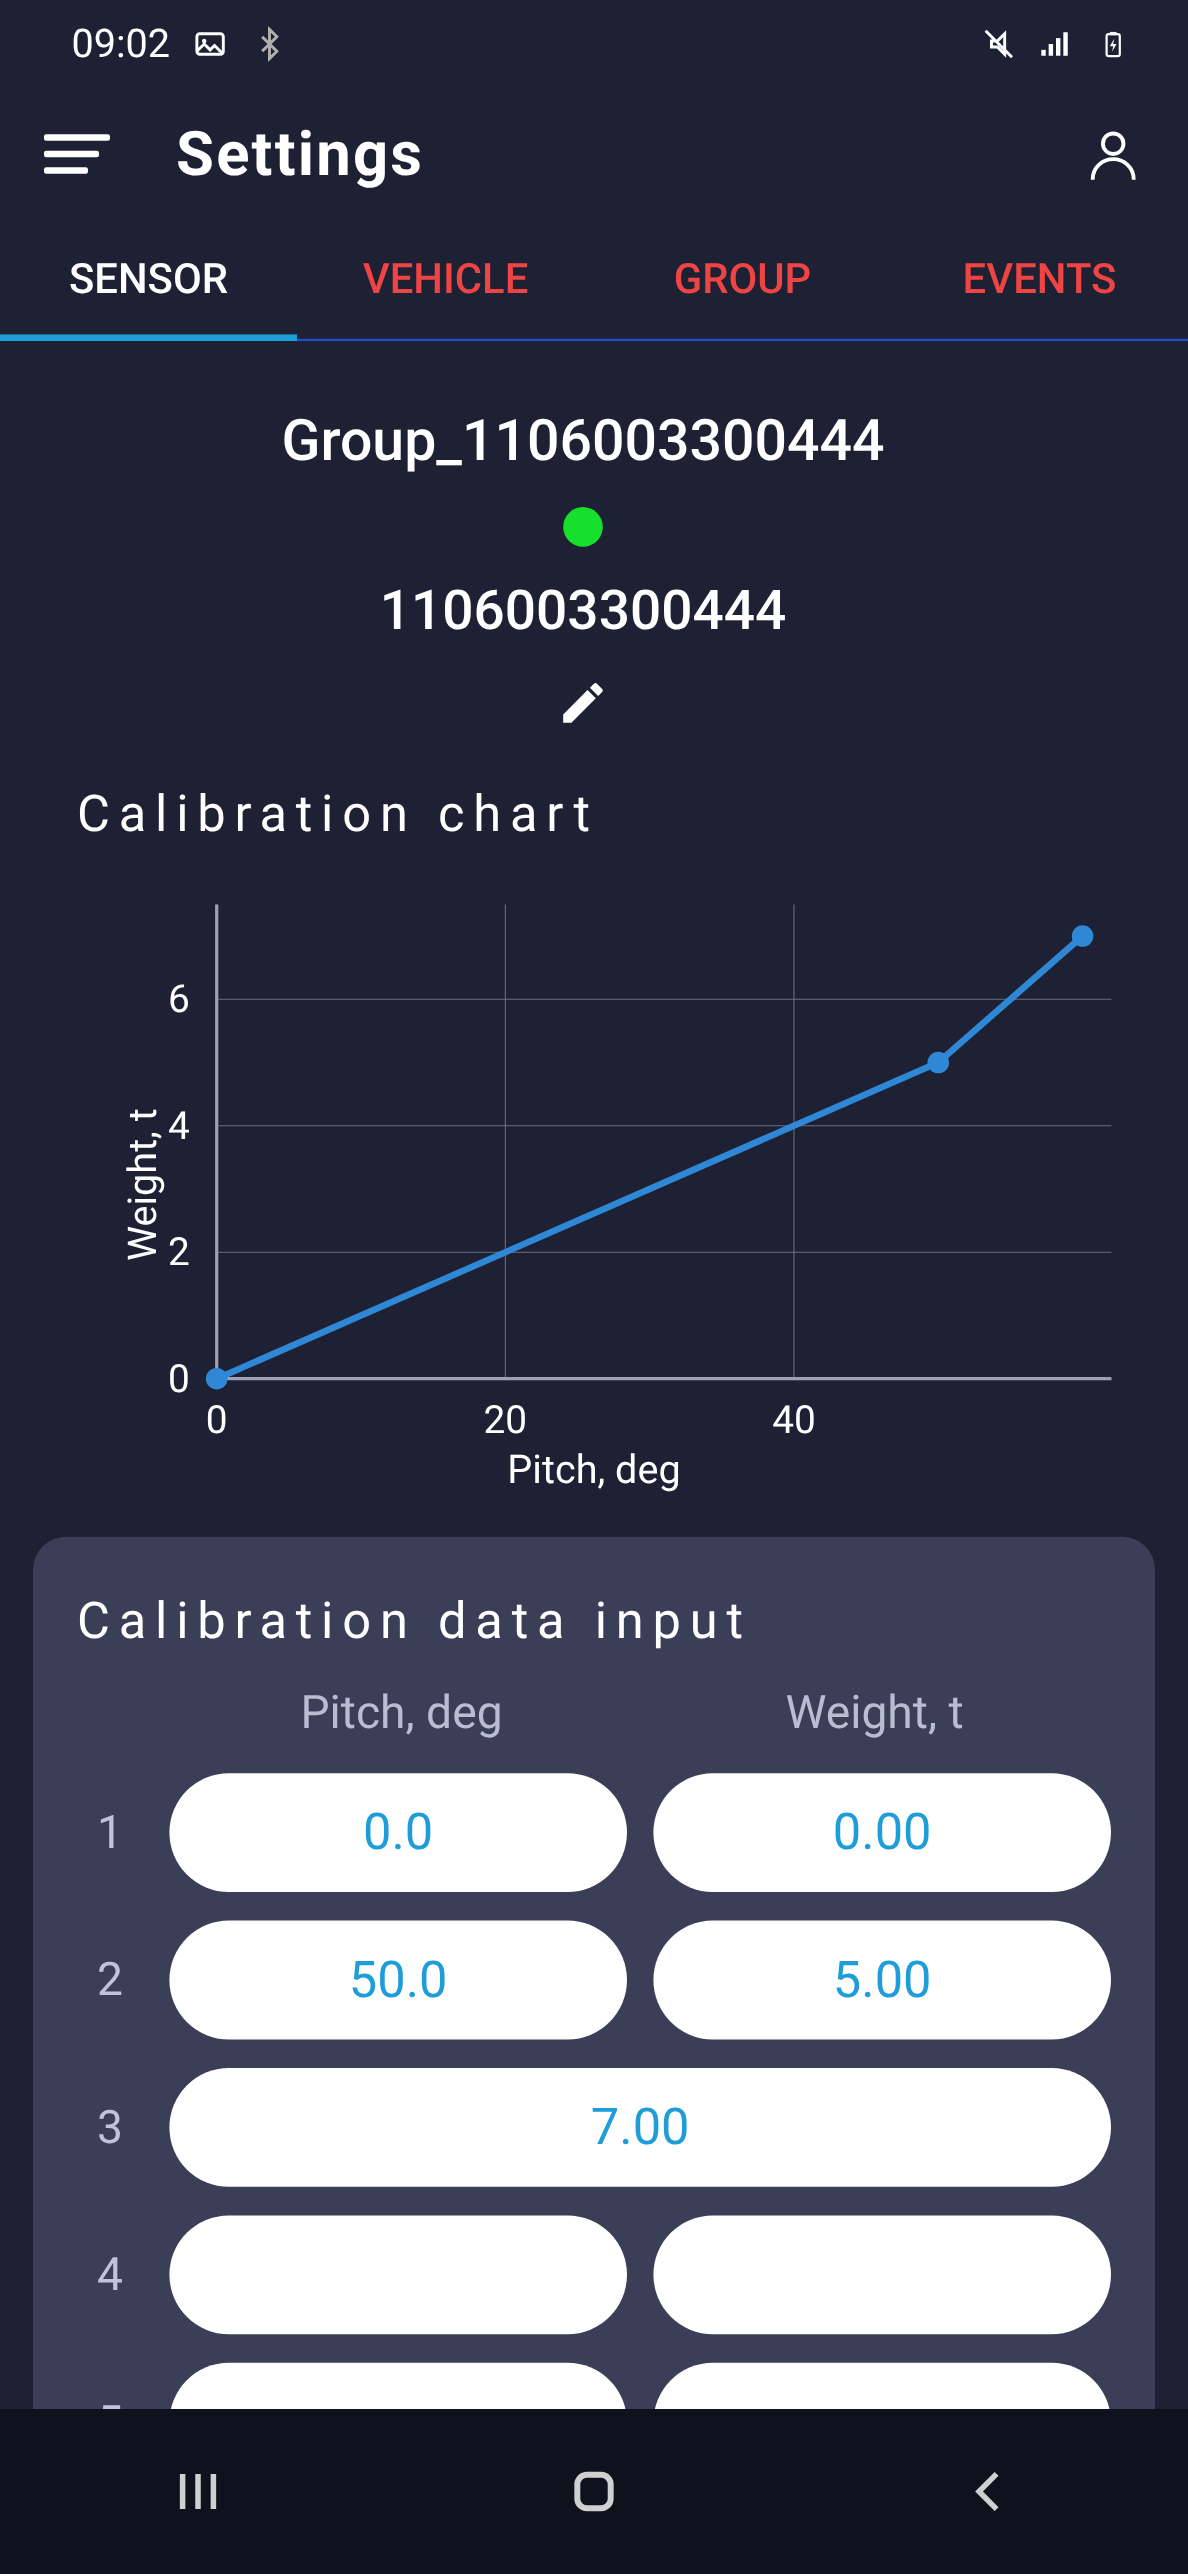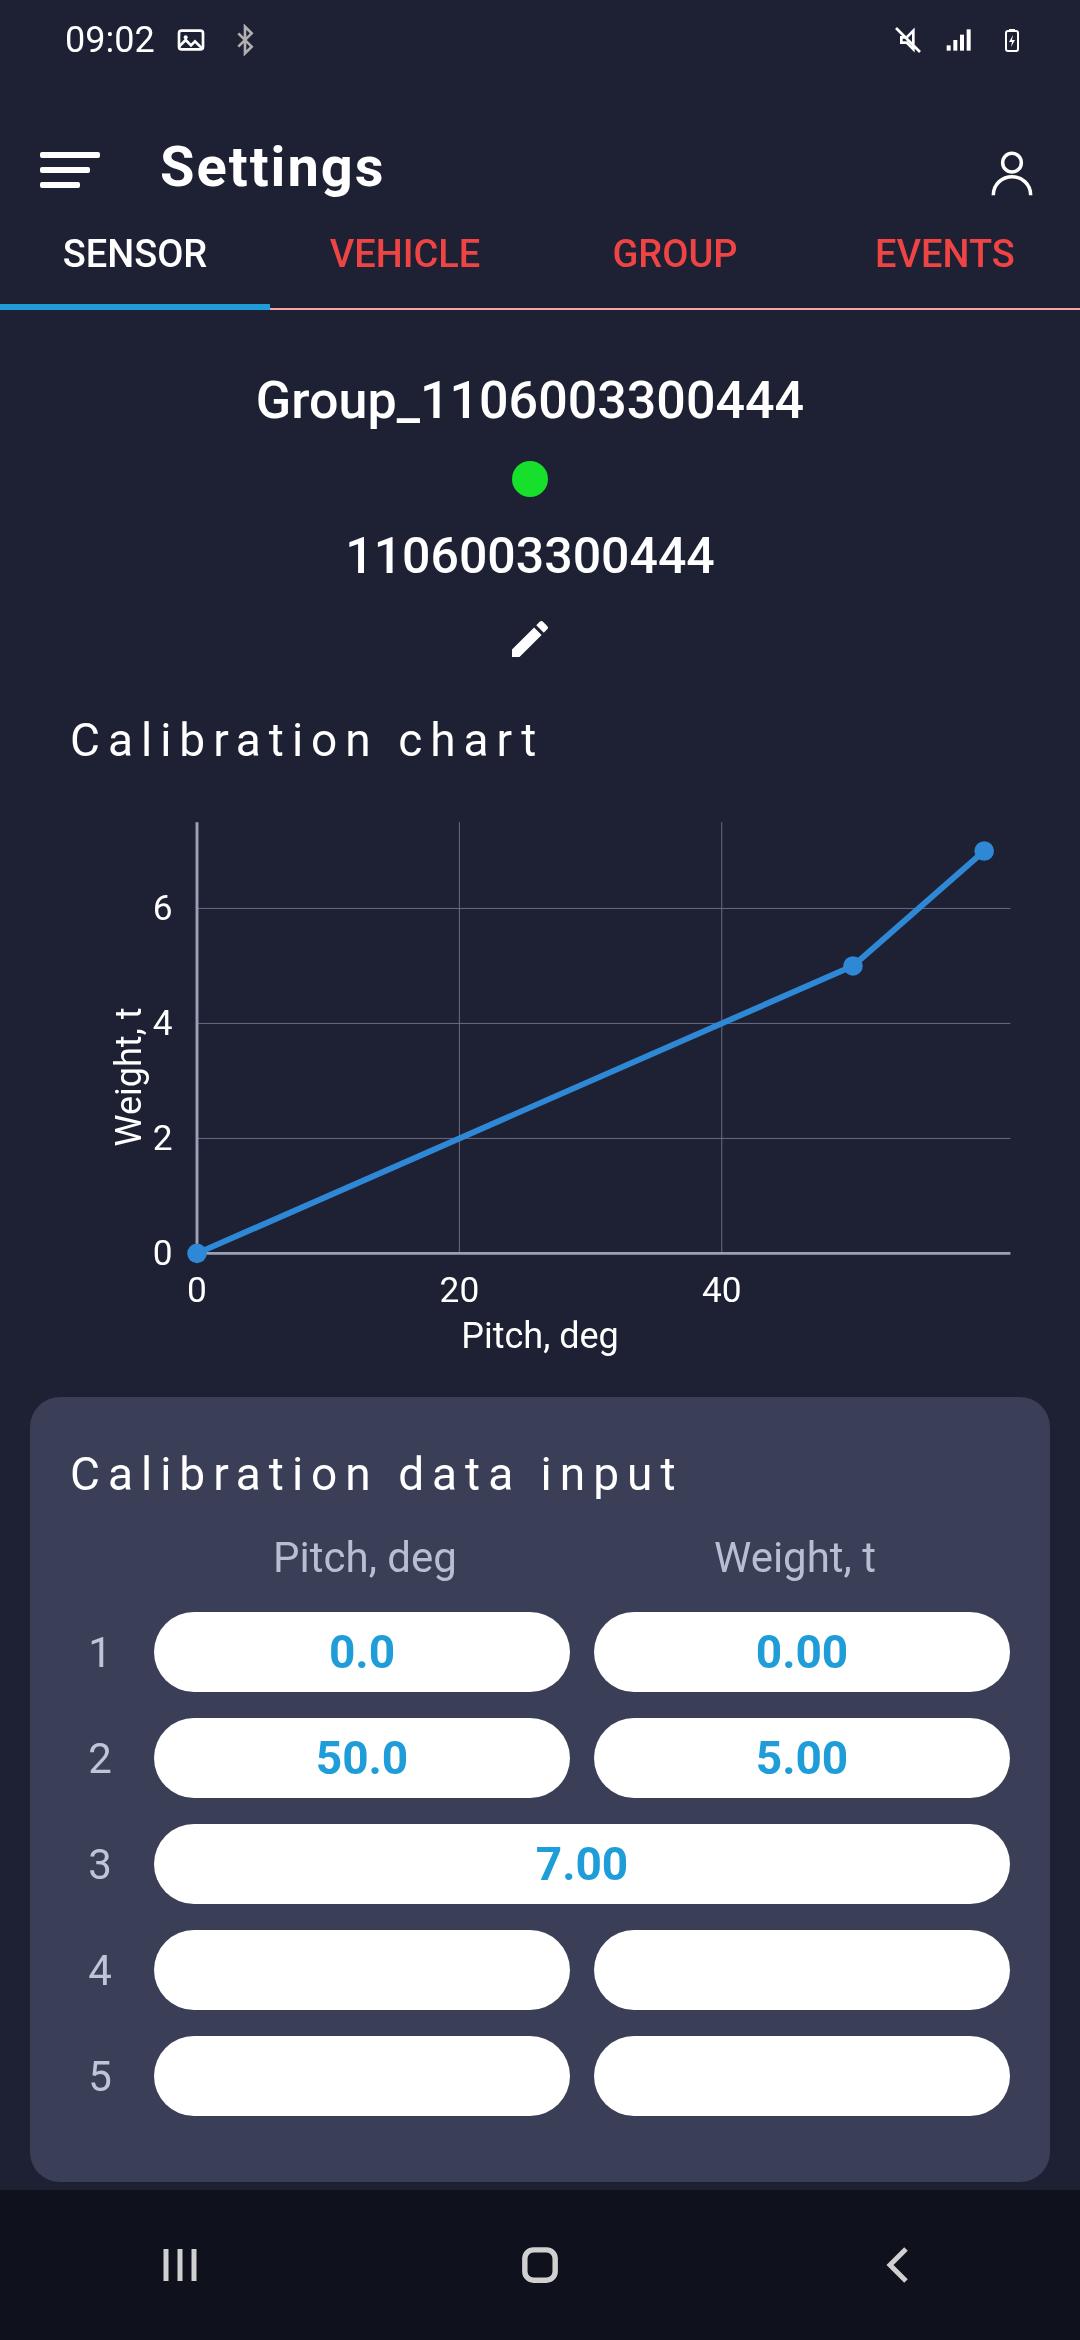--- a/index.html
+++ b/index.html
@@ -22,36 +22,36 @@
     font-size: 36px;
   }
   .status-left { display: flex; align-items: center; gap: 18px; margin-left: 15px; }
   .status-right { display: flex; align-items: center; gap: 16px; }
   .status-icon { width: 36px; height: 36px; display: inline-flex; align-items: center; justify-content: center; }
 
   
   .app-bar {
     height: 120px;
     display: flex;
-    align-items: flex-end;
+    align-items: center;
     padding: 0 40px;
   }
   .hamburger { width: 60px; height: 60px; display:flex; flex-direction:column; justify-content:center; gap:9px; margin-right:60px; cursor:pointer;}
   .hamburger span { display:block; height:6px; background:#fff; border-radius:2px;}
   .hamburger span:nth-child(1){width:60px;}
   .hamburger span:nth-child(2){width:50px;}
   .hamburger span:nth-child(3){width:40px;}
   .app-title { font-size: 56px; font-weight: 700; letter-spacing: 2px; flex: 1; }
   .profile-icon { width:56px; height:56px; cursor:pointer; }
 
   
   .tabs {
     display: flex;
     height: 110px;
-    border-bottom: 2px solid #fca5a5;
+    border-bottom: 2px solid #1d4ed8;
   }
   .tab {
     flex: 1;
     display:flex; align-items:center; justify-content:center;
     font-size: 38px;
     font-weight: 500;
     color: #ef4444;
     cursor: pointer;
     position: relative;
   }
@@ -133,23 +133,23 @@
   .data-row {
     display:flex; align-items:center; gap:24px; margin-bottom:26px;
   }
   .row-num {
     width:60px; text-align:center; font-size:42px; color:#c0c4d8;
   }
   .pill {
     flex:1;
     background:#ffffff;
     border-radius:60px;
-    height:80px;
+    height:108px;
     display:flex; align-items:center; justify-content:center;
-    font-size:46px; color:#1f9dd8; font-weight:700;
+    font-size:46px; color:#1f9dd8; font-weight:400;
     border:none;
     cursor: text;
   }
 
   
   .nav-bar {
     position: absolute;
     bottom: 0; left:0; right:0;
     height: 150px;
     background:#0f111c;

